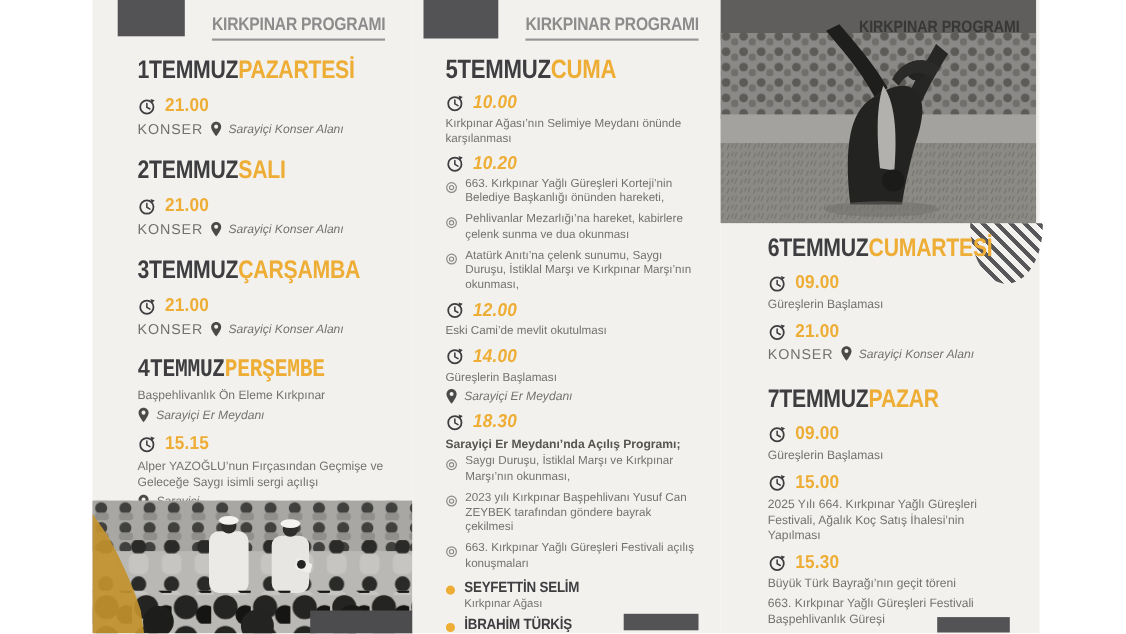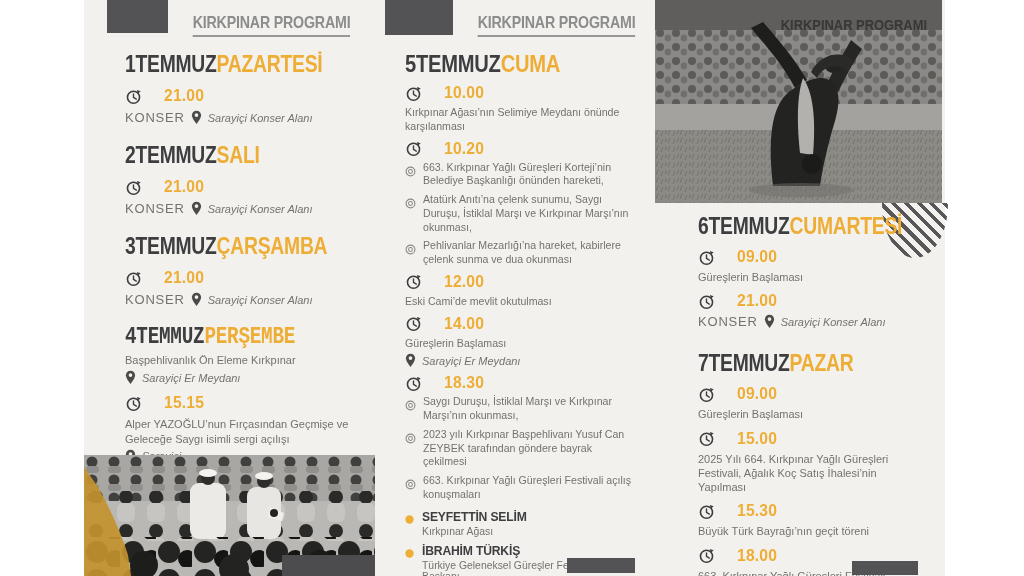--- a/index.html
+++ b/index.html
@@ -24,24 +24,24 @@
   .panel--left .panel-body{top:50px;padding:0 20px 0 23px;}
   .panel--mid .panel-body{top:50px;padding:0 18px 0 12px;}
   .panel--right .panel-body{top:212px;padding:0 20px 0 25px;}
   .day{margin-bottom:14px;}
   .panel--left .day{margin-bottom:16px;}
   .panel--right .day{margin-bottom:20px;}
   .day-title{display:inline-block;transform:scaleX(.84);transform-origin:left;
     font-weight:700;font-size:23px;white-space:nowrap;letter-spacing:-0.3px;color:#3e3e40;line-height:1.05;}
   .panel--mid .day-title{font-size:24px;}
   .day-title .wd{color:#eead35;}
-  .row{display:flex;align-items:center;gap:22px;}
+  .row{display:flex;align-items:center;gap:8px;}
   .row-time{margin:7px 0 3px;}
   .panel--left .row-time{margin:8px 0 4px;}
-  .panel--mid .row-time{margin:5px 0 2px;}
+  .panel--mid .row-time{margin:5px 0 2px;font-style:italic;}
   .t-time{color:#eead35;font-weight:700;font-size:17px;letter-spacing:0.2px;
     display:inline-block;transform:scaleX(.92);transform-origin:left;}
   .clock{width:17px;height:17px;color:#3e3e40;flex:0 0 auto;}
   .t-text{color:#74726e;font-size:11px;line-height:1.3;margin:3px 0;max-width:238px;}
   .panel--mid .t-text{font-size:10.6px;max-width:252px;}
   .t-heading{color:#57554f;font-weight:700;font-size:11px;margin:5px 0 3px;}
   .row-venue{margin:2px 0 4px;gap:6px;}
   .venue-label{color:#74726e;font-size:13px;letter-spacing:0.8px;}
   .pin{width:11px;height:15px;color:#4a4a48;flex:0 0 auto;}
   .loc-text{color:#74726e;font-size:11px;font-style:italic;}
@@ -238,28 +238,28 @@
                 <circle cx="6" cy="6" r="4.8" fill="none" stroke="currentColor" stroke-width="1.2"></circle>
                 <circle cx="6" cy="6" r="2.1" fill="none" stroke="currentColor" stroke-width="1.1"></circle>
               </svg></span>
             <span class="txt">663. Kırkpınar Yağlı Güreşleri Korteji’nin Belediye Başkanlığı önünden hareketi,</span>
           </div>
           <div class="ring-row">
             <span class="ring-ic"><svg viewBox="0 0 12 12" width="11" height="11">
                 <circle cx="6" cy="6" r="4.8" fill="none" stroke="currentColor" stroke-width="1.2"></circle>
                 <circle cx="6" cy="6" r="2.1" fill="none" stroke="currentColor" stroke-width="1.1"></circle>
               </svg></span>
+            <span class="txt">Pehlivanlar Mezarlığı’na hareket, kabirlere çelenk sunma ve dua okunması</span>
+          </div>
+          <div class="ring-row">
+            <span class="ring-ic"><svg viewBox="0 0 12 12" width="11" height="11">
+                <circle cx="6" cy="6" r="4.8" fill="none" stroke="currentColor" stroke-width="1.2"></circle>
+                <circle cx="6" cy="6" r="2.1" fill="none" stroke="currentColor" stroke-width="1.1"></circle>
+              </svg></span>
             <span class="txt">Atatürk Anıtı’na çelenk sunumu, Saygı Duruşu, İstiklal Marşı ve Kırkpınar Marşı’nın okunması,</span>
-          </div>
-          <div class="ring-row">
-            <span class="ring-ic"><svg viewBox="0 0 12 12" width="11" height="11">
-                <circle cx="6" cy="6" r="4.8" fill="none" stroke="currentColor" stroke-width="1.2"></circle>
-                <circle cx="6" cy="6" r="2.1" fill="none" stroke="currentColor" stroke-width="1.1"></circle>
-              </svg></span>
-            <span class="txt">Pehlivanlar Mezarlığı’na hareket, kabirlere çelenk sunma ve dua okunması</span>
           </div>
           <div class="row row-time">
             <span class="clock"><svg viewBox="0 0 18 18" width="17" height="17">
                 <circle cx="9" cy="9.8" r="6.4" fill="none" stroke="currentColor" stroke-width="1.7"></circle>
                 <path d="M9 6.4 V10 l3 1.7" fill="none" stroke="currentColor" stroke-width="1.5" stroke-linecap="round"></path>
                 <path d="M12.6 2 l4 1.4 -3 2.8 z" fill="currentColor"></path>
               </svg></span>
             <span class="t-time">12.00</span>
           </div>
           <div class="t-text">Eski Cami’de mevlit okutulması</div>
@@ -280,20 +280,21 @@
             <span class="loc-text">Sarayiçi Er Meydanı</span>
           </div>
           <div class="row row-time">
             <span class="clock"><svg viewBox="0 0 18 18" width="17" height="17">
                 <circle cx="9" cy="9.8" r="6.4" fill="none" stroke="currentColor" stroke-width="1.7"></circle>
                 <path d="M9 6.4 V10 l3 1.7" fill="none" stroke="currentColor" stroke-width="1.5" stroke-linecap="round"></path>
                 <path d="M12.6 2 l4 1.4 -3 2.8 z" fill="currentColor"></path>
               </svg></span>
             <span class="t-time">18.30</span>
           </div>
+          <div class="t-heading">Sarayiçi Er Meydanı’nda Açılış Programı;</div>
           <div class="ring-row">
             <span class="ring-ic"><svg viewBox="0 0 12 12" width="11" height="11">
                 <circle cx="6" cy="6" r="4.8" fill="none" stroke="currentColor" stroke-width="1.2"></circle>
                 <circle cx="6" cy="6" r="2.1" fill="none" stroke="currentColor" stroke-width="1.1"></circle>
               </svg></span>
             <span class="txt">Saygı Duruşu, İstiklal Marşı ve Kırkpınar Marşı’nın okunması,</span>
           </div>
           <div class="ring-row">
             <span class="ring-ic"><svg viewBox="0 0 12 12" width="11" height="11">
                 <circle cx="6" cy="6" r="4.8" fill="none" stroke="currentColor" stroke-width="1.2"></circle>
@@ -405,27 +406,19 @@
           <div class="t-text">2025 Yılı 664. Kırkpınar Yağlı Güreşleri Festivali, Ağalık Koç Satış İhalesi’nin Yapılması</div>
           <div class="row row-time">
             <span class="clock"><svg viewBox="0 0 18 18" width="17" height="17">
                 <circle cx="9" cy="9.8" r="6.4" fill="none" stroke="currentColor" stroke-width="1.7"></circle>
                 <path d="M9 6.4 V10 l3 1.7" fill="none" stroke="currentColor" stroke-width="1.5" stroke-linecap="round"></path>
                 <path d="M12.6 2 l4 1.4 -3 2.8 z" fill="currentColor"></path>
               </svg></span>
             <span class="t-time">15.30</span>
           </div>
           <div class="t-text">Büyük Türk Bayrağı’nın geçit töreni</div>
-          <div class="row row-time">
-            <span class="clock"><svg viewBox="0 0 18 18" width="17" height="17">
-                <circle cx="9" cy="9.8" r="6.4" fill="none" stroke="currentColor" stroke-width="1.7"></circle>
-                <path d="M9 6.4 V10 l3 1.7" fill="none" stroke="currentColor" stroke-width="1.5" stroke-linecap="round"></path>
-                <path d="M12.6 2 l4 1.4 -3 2.8 z" fill="currentColor"></path>
-              </svg></span>
-            <span class="t-time">18.00</span>
-          </div>
           <div class="t-text">663. Kırkpınar Yağlı Güreşleri Festivali Başpehlivanlık Güreşi</div>
         </section>
       </div>
     <div class="corner-rect br-right"></div>
   </div>
 
 </div>
 
 </body></html>

